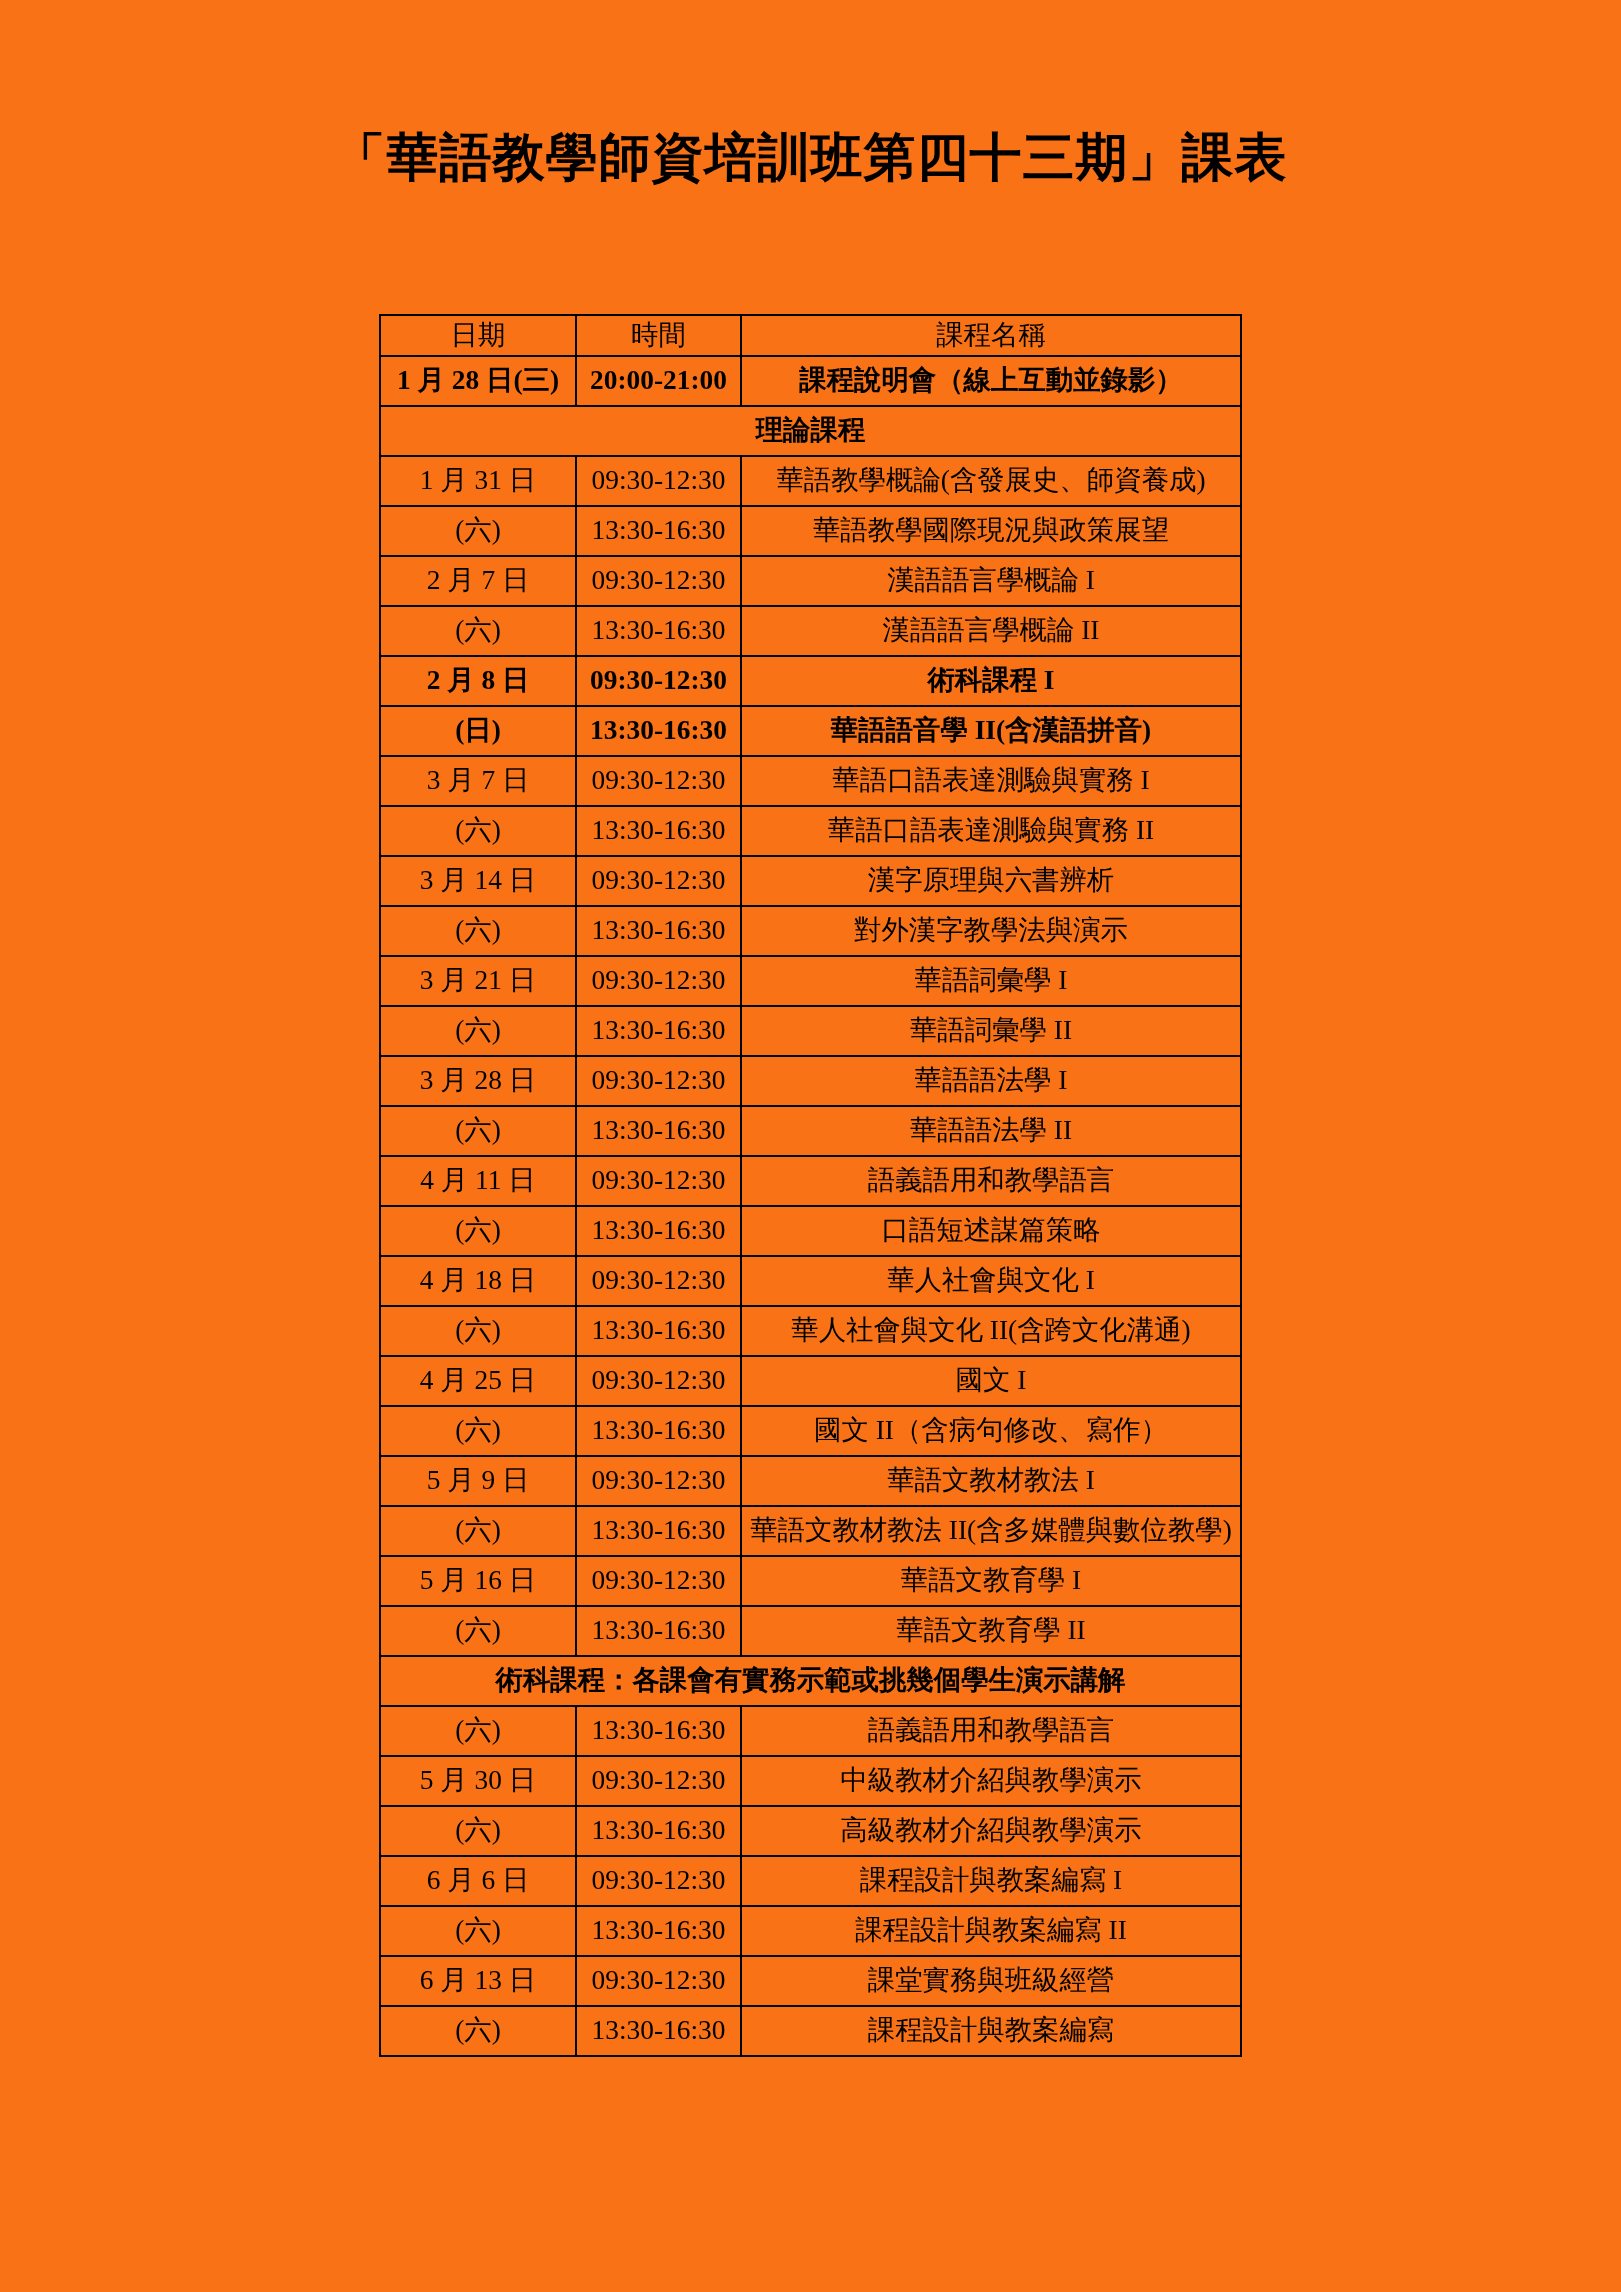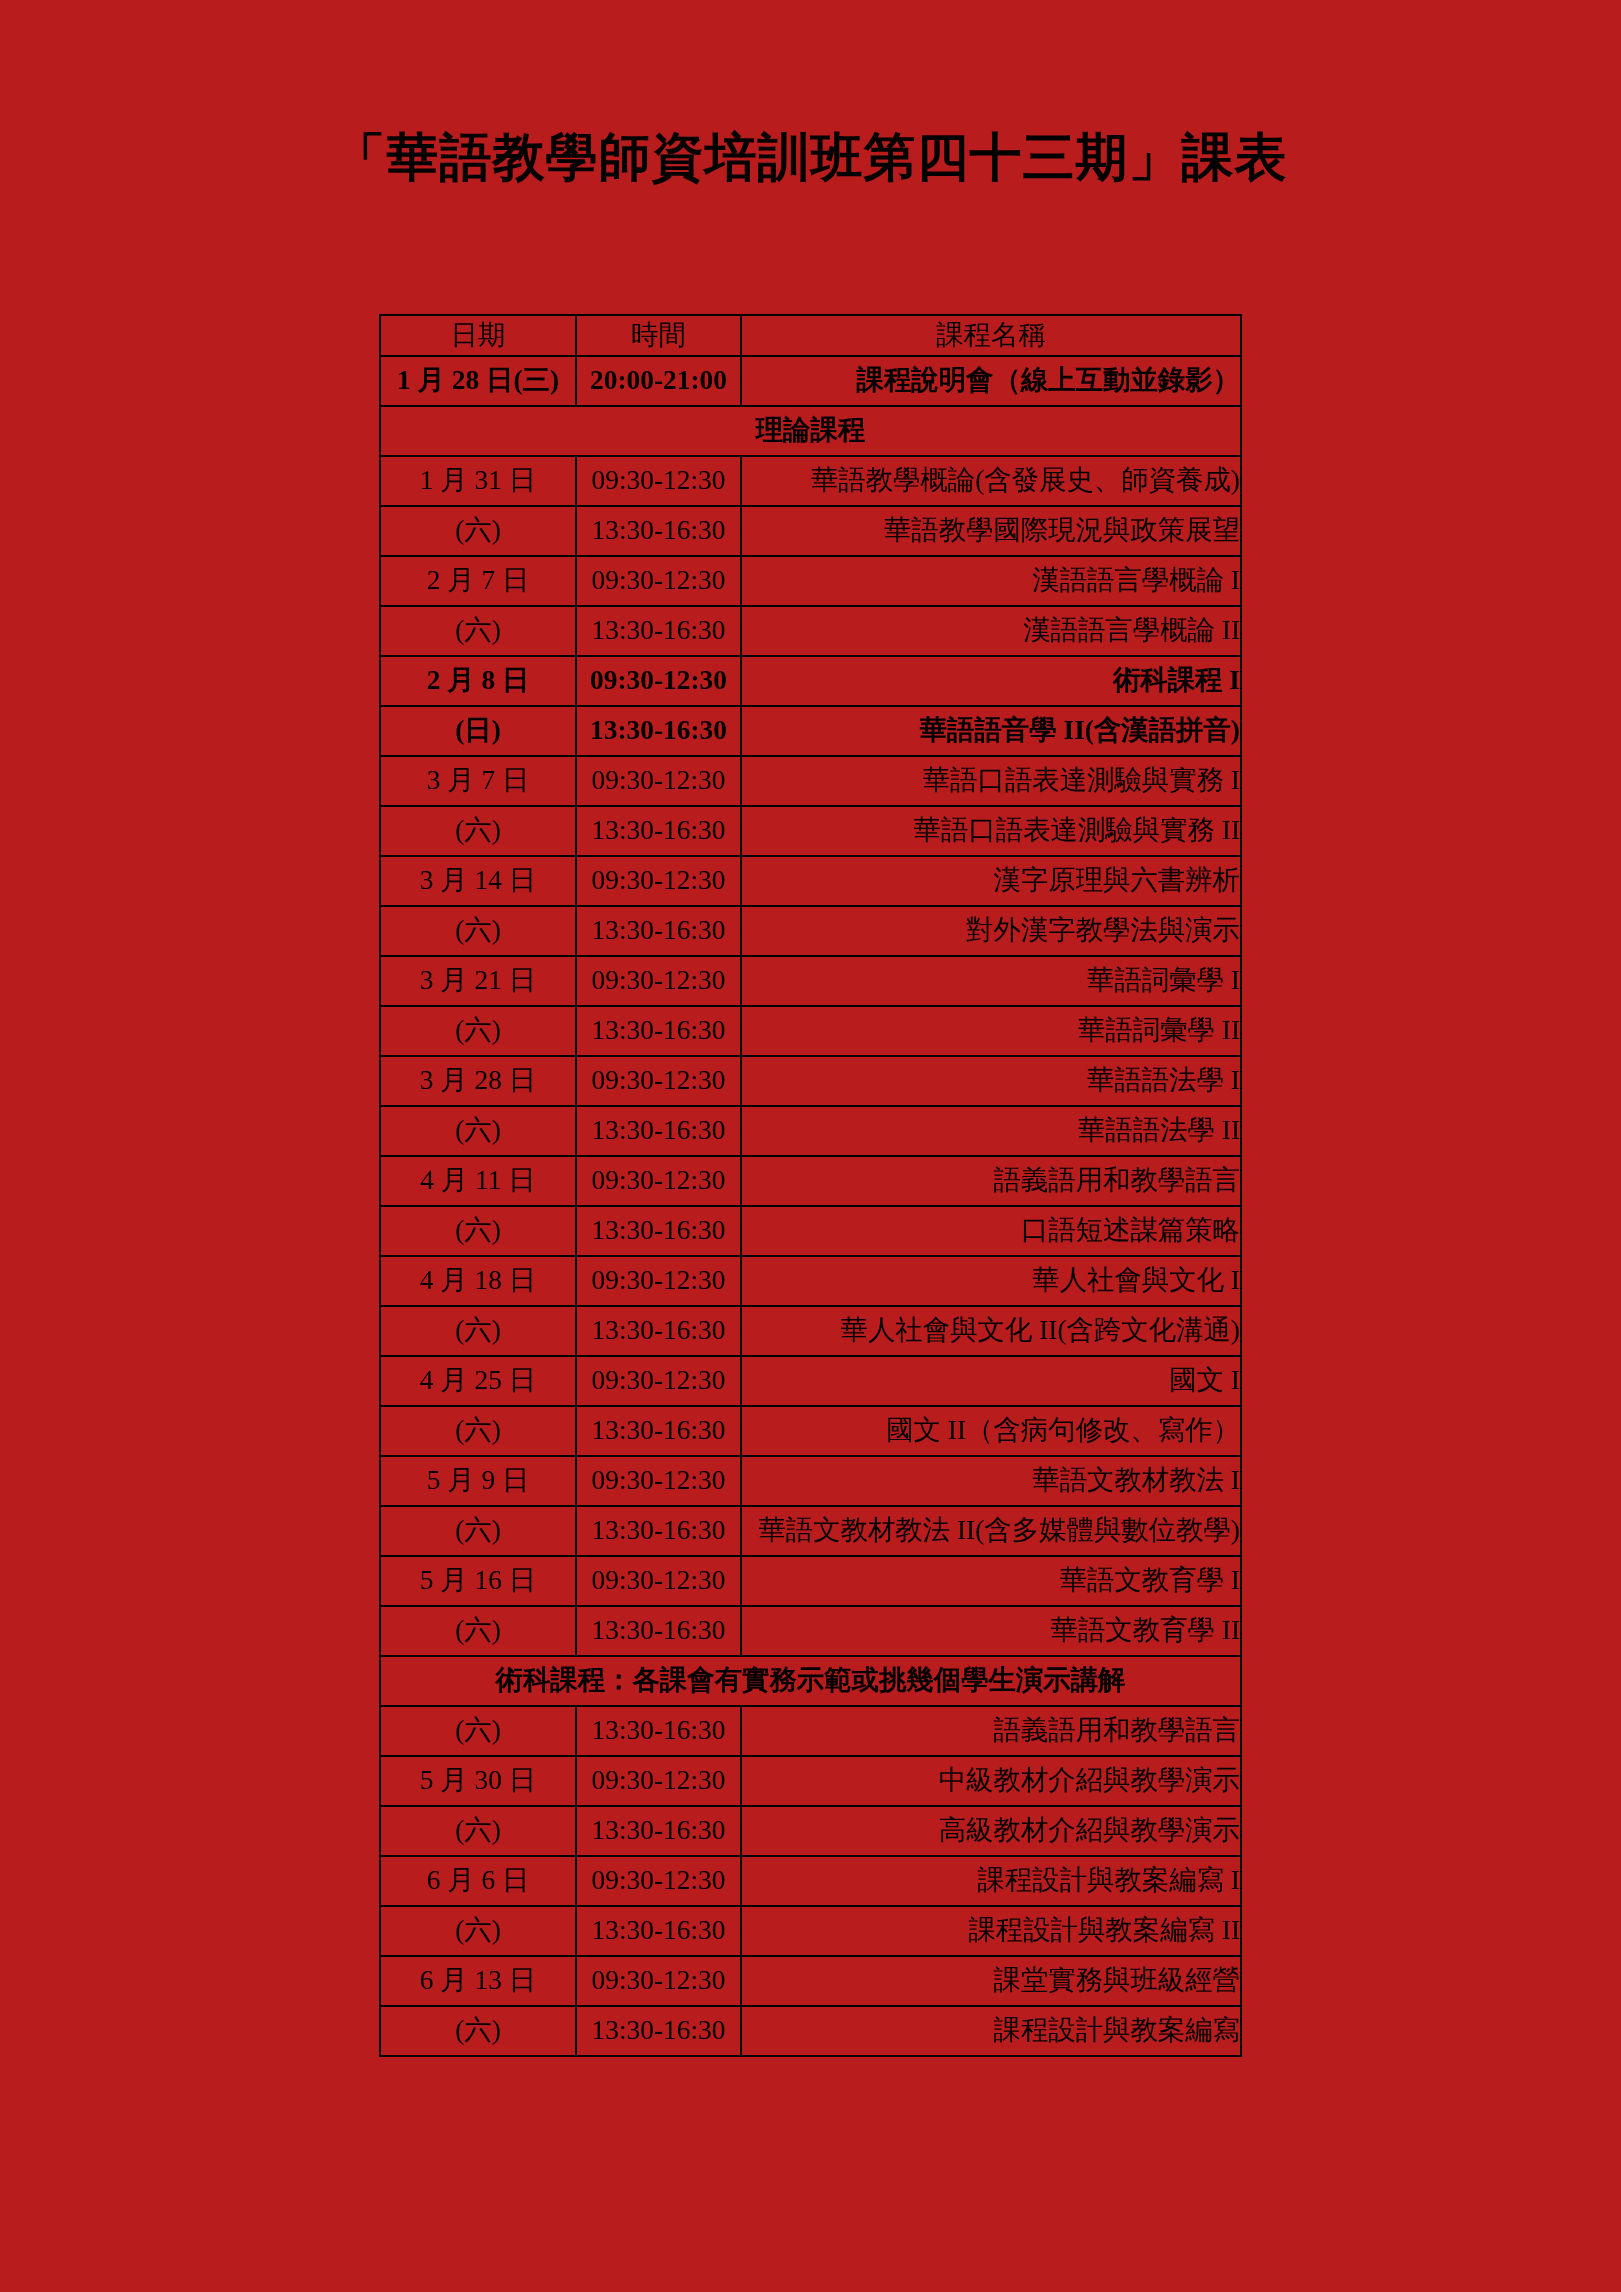--- a/index.html
+++ b/index.html
@@ -1,20 +1,20 @@
 <!DOCTYPE html>
 <html><head>
 <meta charset="utf-8">
 <style>
   html, body { margin: 0; padding: 0; background: #ffffff; }
   .page {
     position: relative;
     width: 1621px;
     height: 2293px;
-    background: #b91c1c;
+    background: #f97316;
     color: #000000;
     font-family: "Liberation Serif", "DejaVu Serif", serif;
     overflow: hidden;
   }
   .doc-title {
     position: absolute;
     top: 123px;
     left: 0;
     width: 100%;
     text-align: center;
@@ -41,21 +41,21 @@
     vertical-align: middle;
   }
   table.schedule thead th {
     height: 39px;
     font-weight: 400;
     text-align: center;
   }
   table.schedule tbody td { height: 48px; }
   .c-date  { text-align: center; }
   .c-time  { text-align: center; }
-  .c-course { text-align: right; padding-left: 5.9px; }
+  .c-course { text-align: center; padding-left: 5.9px; }
   tr.bold td { font-weight: 700; margin-left: 16px; }
   tr.section td {
     text-align: center;
     font-weight: 700;
   }
 </style>
 </head>
 <body>
 
 <div class="page">

